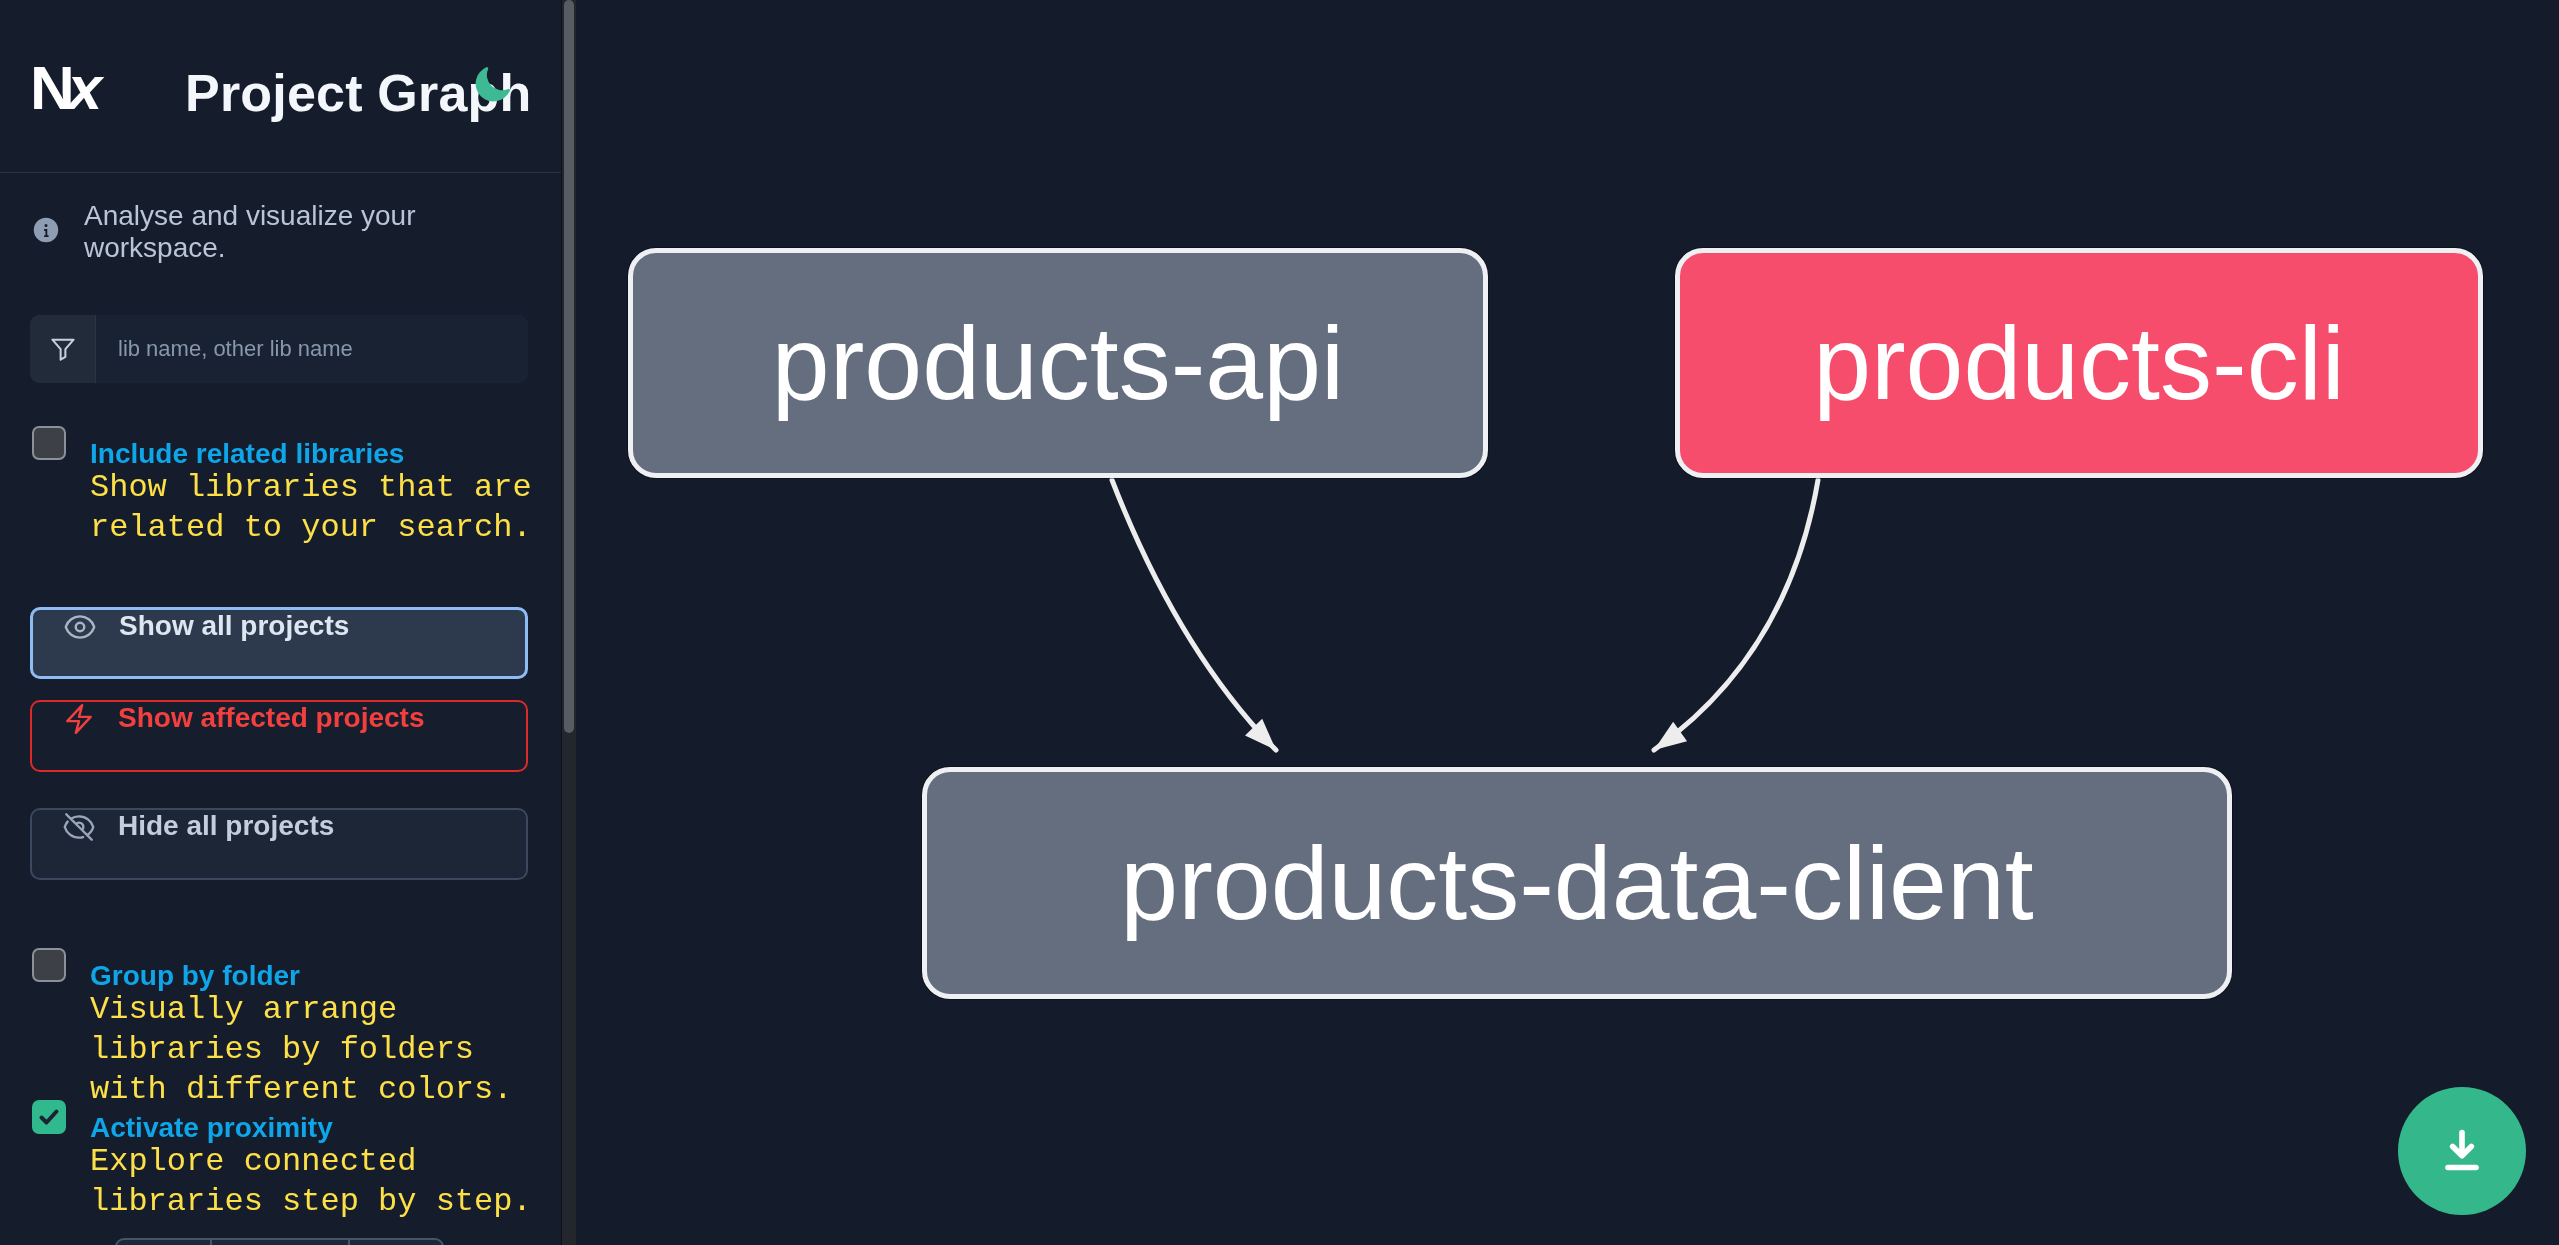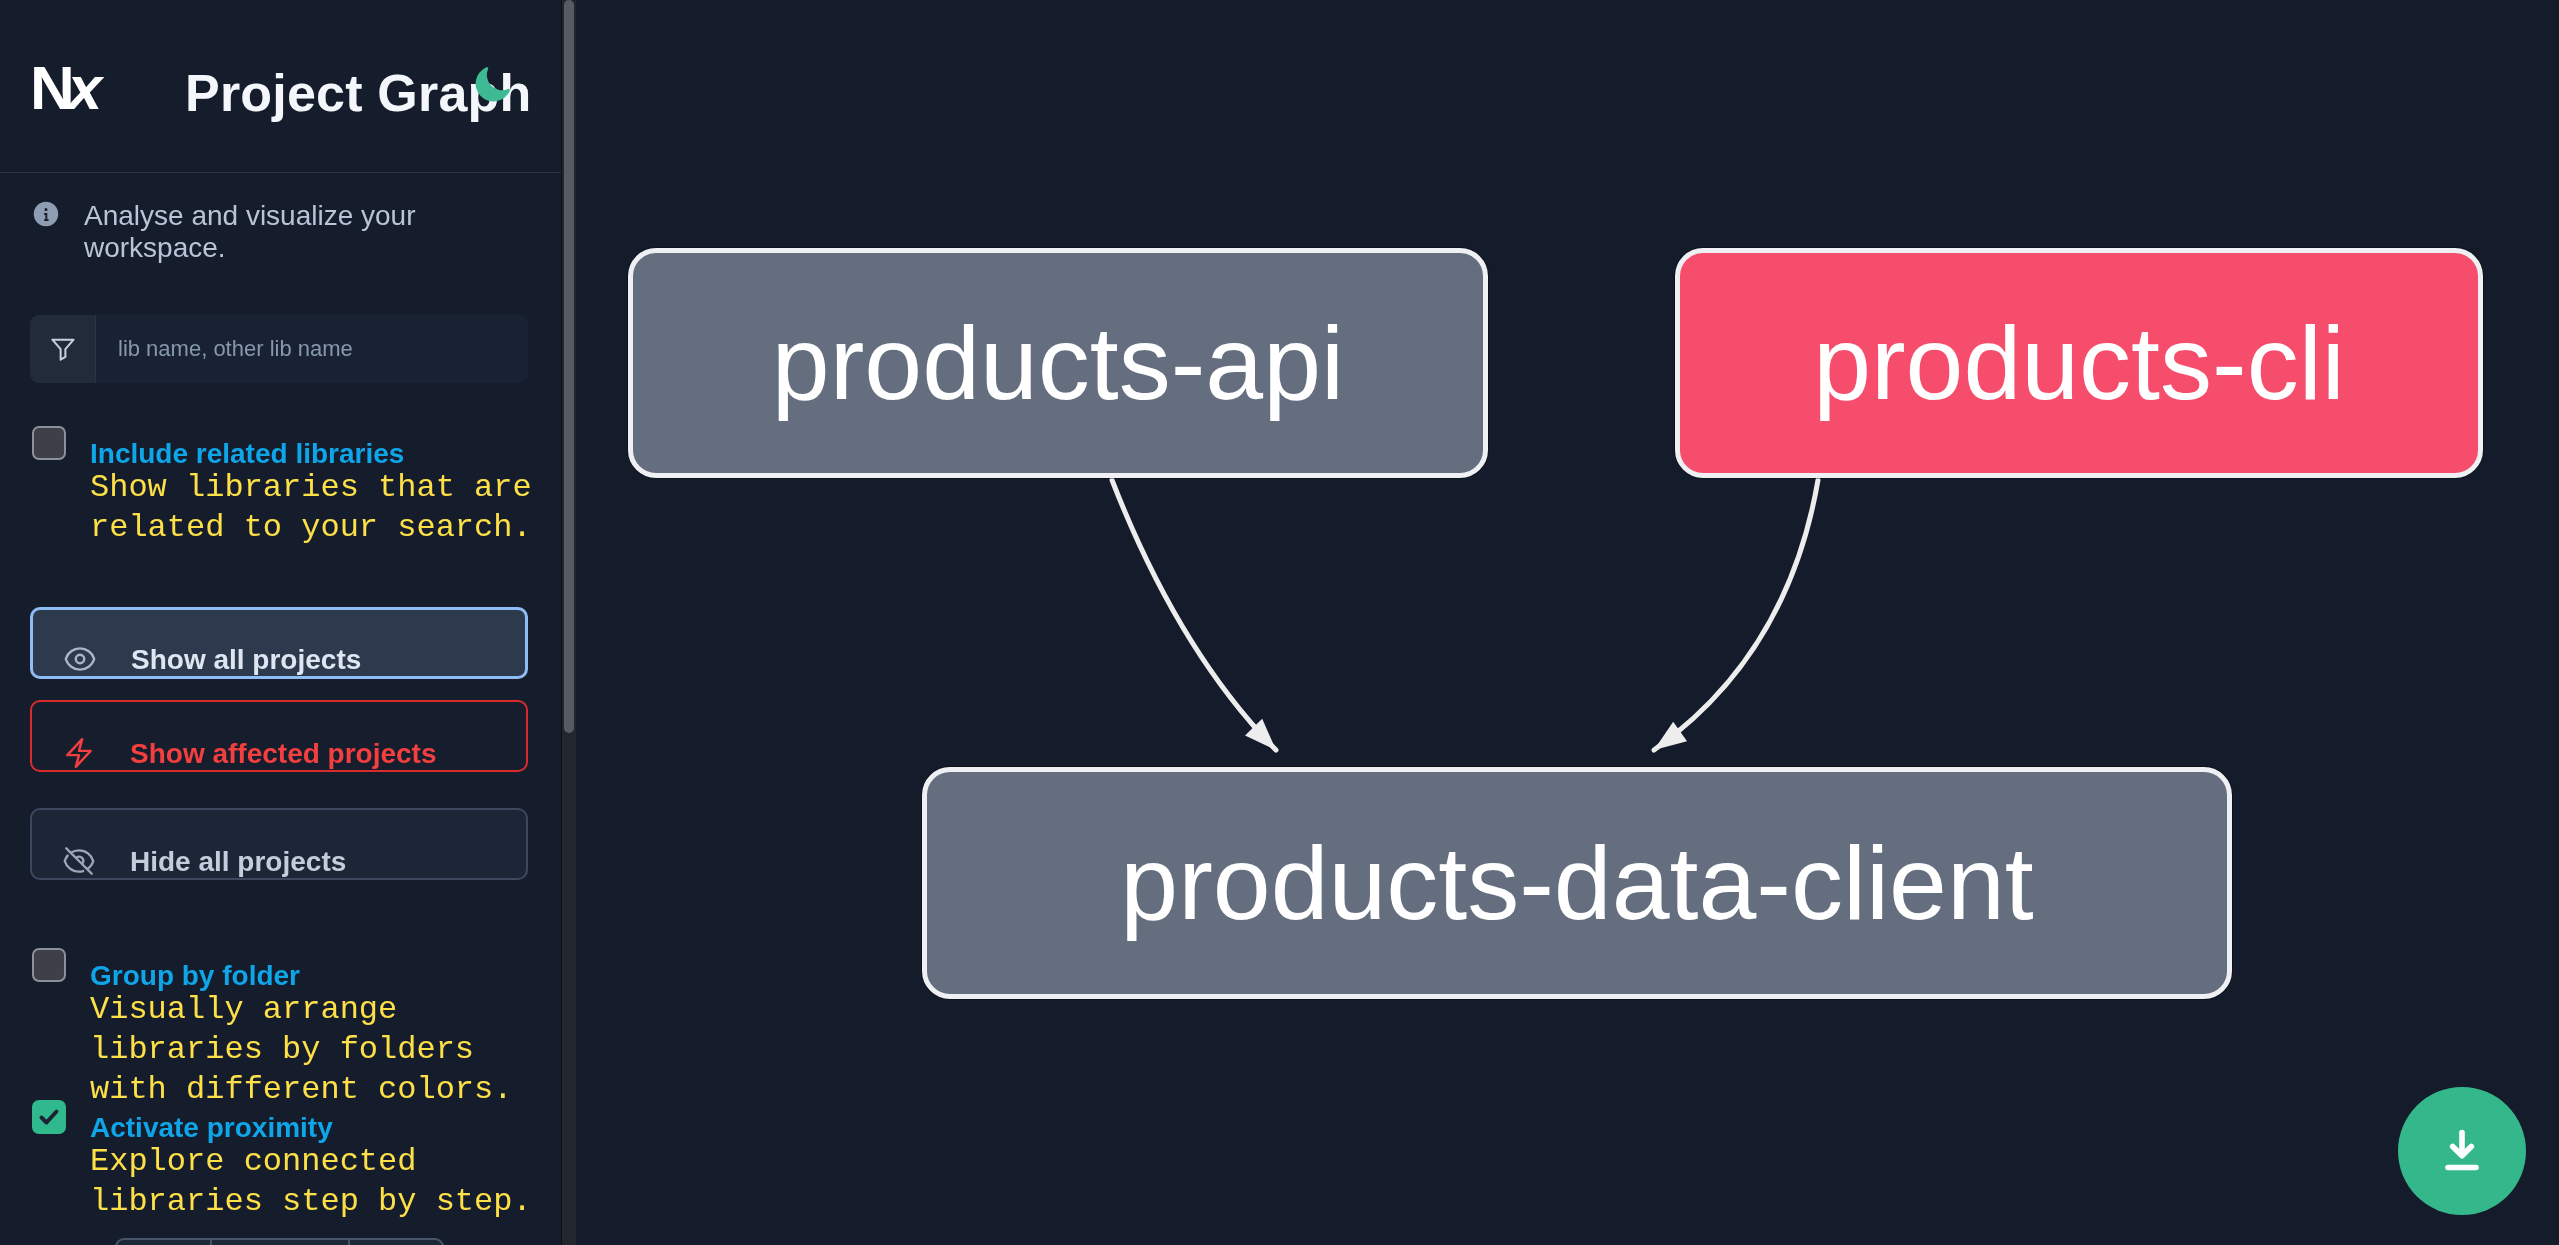--- a/index.html
+++ b/index.html
@@ -16,21 +16,21 @@
   .nx-logo { position:absolute; left:30px; top:44px; width:86px; height:86px;
     color:#ffffff; font-weight:800; font-size:62px; letter-spacing:-5px;
     display:flex; align-items:center; }
   .nx-logo .x { font-style:italic; margin-left:-2px; }
   .sb-title { position:absolute; left:185px; top:63px; font-size:52px; font-weight:700;
     color:#f3f6fa; letter-spacing:0.2px; }
   .theme-toggle { position:absolute; left:468px; top:62px; width:48px; height:48px;
     background:none; border:none; cursor:pointer; }
 
   .tagline-row { position:absolute; left:32px; top:200px; width:500px; display:flex;
-    gap:24px; }
+    align-items:center; gap:24px; }
   .tagline-row .txt { color:#b9c5d6; font-size:28px; font-weight:500; }
 
   .search-box { position:absolute; left:30px; top:315px; width:498px; height:68px;
     border-radius:9px; overflow:hidden; display:flex; background:#192233; }
   .search-icon-seg { width:66px; height:68px; background:#222b3a; display:flex;
     align-items:center; justify-content:center; border-right:1px solid #2b3444; flex:none; }
   .search-box input { flex:1; background:#192233; border:none; outline:none;
     color:#0ea5e9; font-size:22px; padding:0 22px; font-family:"Liberation Sans", sans-serif; }
   .search-box input::placeholder { color:#8798ad; }
 
@@ -40,21 +40,21 @@
     align-items:center; justify-content:center; }
   .checkbox svg { visibility:hidden; }
   .checkbox.checked { background:#2fb98c; border-color:#2fb98c; }
   .checkbox.checked svg { visibility:visible; }
   .check-label { position:absolute; left:58px; top:12px; color:#0ea5e9; font-size:28px;
     font-weight:700; cursor:pointer; white-space:nowrap; }
   .check-desc { position:absolute; left:58px; top:42px; width:475px; color:#fde047;
     font-size:32px; font-weight:400; line-height:40px;font-family:Liberation Mono, monospace; }
 
   .sb-btn { position:absolute; left:30px; width:498px; height:72px; border-radius:10px;
-    display:flex; align-items:flex-end; gap:34px; padding-left:30px; cursor:pointer;
+    display:flex; align-items:flex-start; gap:22px; padding-left:30px; cursor:pointer;
     font-family:"Liberation Sans", sans-serif; font-size:28px; font-weight:700; }
   .sb-btn .ico { display:flex; flex:none; }
   .btn-showall { top:607px; background:#2d3a4e; border:3px solid #8fbcf5; color:#dde6f1; }
   .btn-affected { top:700px; background:#161e2d; border:2px solid #dc2a2a; color:#f43f3f; }
   .btn-hideall { top:808px; background:#1d2636; border:2px solid #3c4860; color:#c3cedd; }
 
   .stepper { position:absolute; left:115px; top:1238px; width:329px; height:56px;
     border:2px solid #475569; border-radius:9px 9px 0 0; background:#1f2838; display:flex; }
   .stepper .seg { flex:none; height:100%; }
   .stepper .seg1 { width:95px; border-right:2px solid #475569; }

